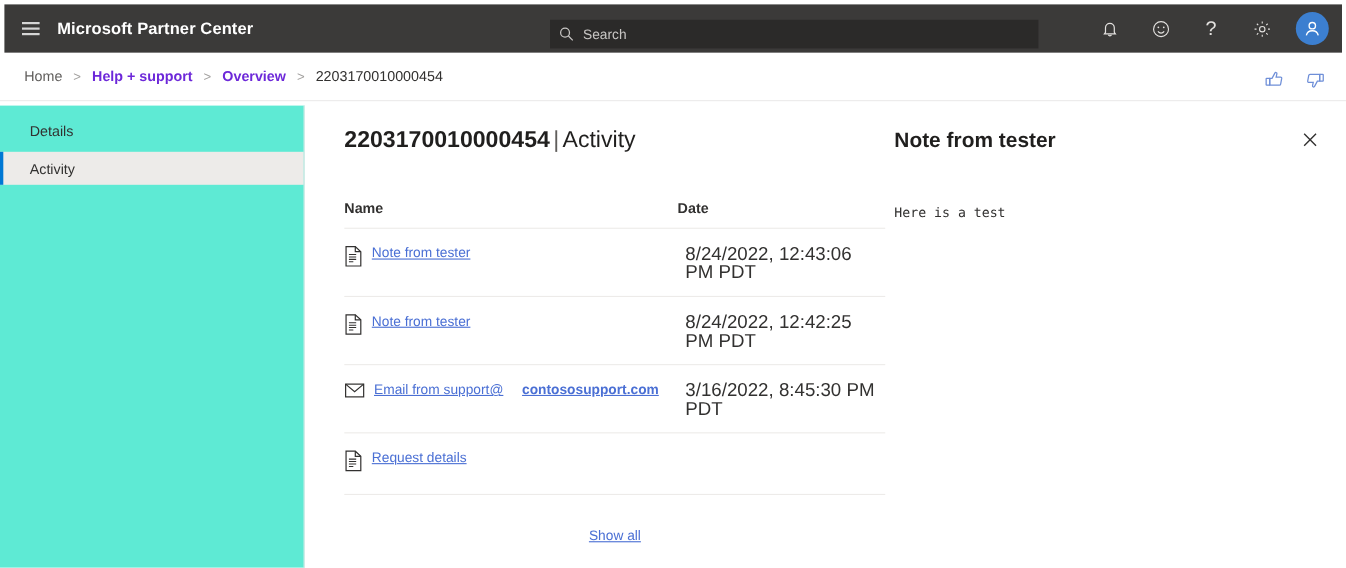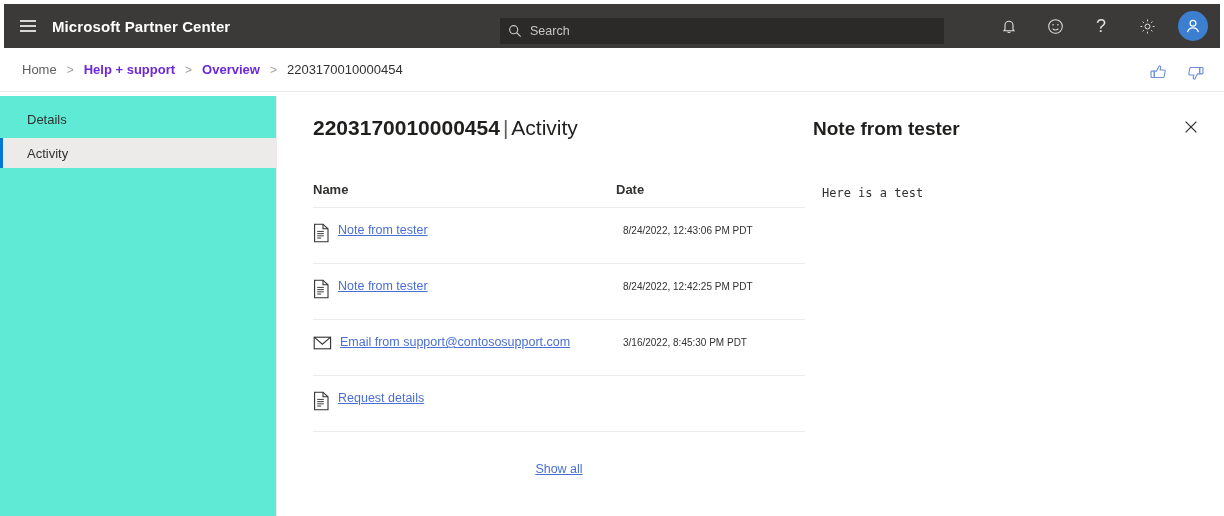--- a/index.html
+++ b/index.html
@@ -134,23 +134,23 @@
     min-height: 56px;
   }
   .cell-name {
     width: 310px; display: flex; align-items: flex-start; gap: 8px;
   }
   .row-ico { flex: 0 0 auto; margin-top: 1px; }
   .rlink {
     font-size: 12.5px; color: #4a6fd4; text-decoration: underline;
     cursor: pointer; line-height: 17px; word-break: break-all;
   }
-  .rlink .strong { font-weight: normal; }
+  .rlink .strong { font-weight: bold; margin-left: 17px; }
   .cell-date {
-    width: 180px; font-size: 10px; color: #323130; line-height: 17px;
+    width: 180px; font-size: 17px; color: #323130; line-height: 17px;
   }
   .showall-wrap {
     width: 492px; display: flex; justify-content: center; padding-top: 30px;
   }
   .showall {
     font-size: 12.5px; color: #4a6fd4; text-decoration: underline; cursor: pointer;
   }
 
   
   .pane {
@@ -159,21 +159,21 @@
   }
   .pane-title {
     margin: 22px 0 0 8px; font-size: 19px; font-weight: bold; color: #201f1e;
   }
   .pane-close {
     position: absolute; right: 24px; top: 22px;
     width: 18px; height: 18px; cursor: pointer;
     display: flex; align-items: center; justify-content: center;
   }
   .pane-body {
-    margin: 46px 0 0 17px;
+    margin: 46px 0 0 8px;
     font-family: "DejaVu Sans Mono", monospace;
     font-size: 12px; color: #323130;
   }
 </style>
 </head>
 <body>
 
 <div class="topbar">
   <div class="hamburger">
     <span></span>

